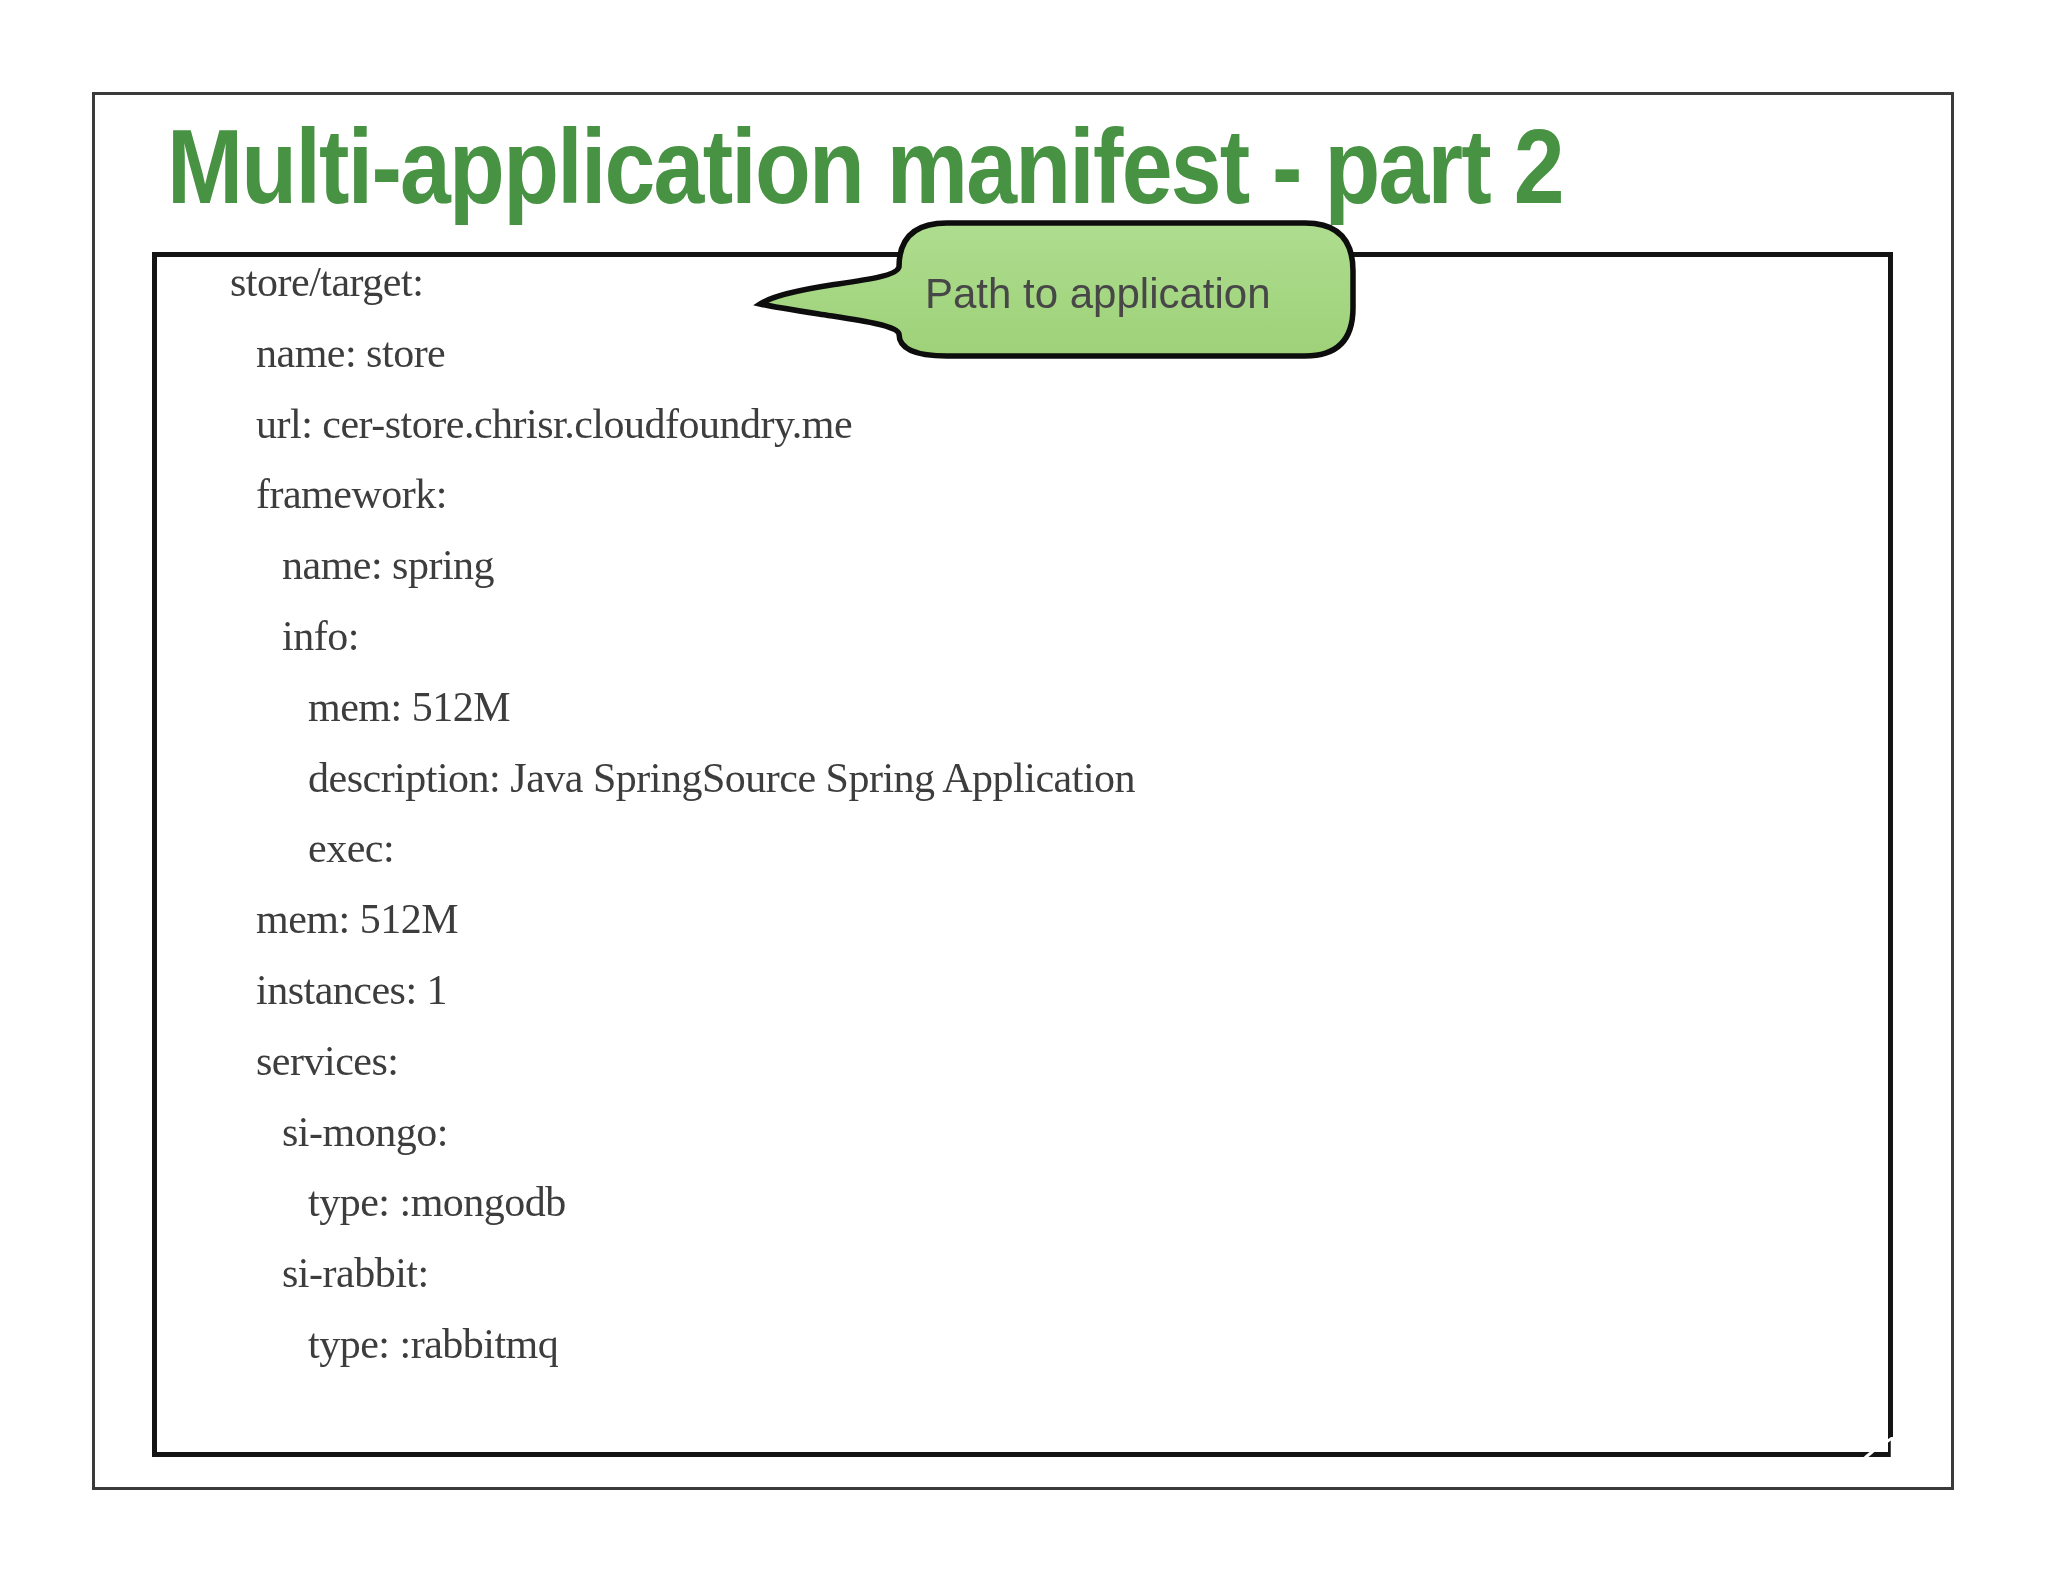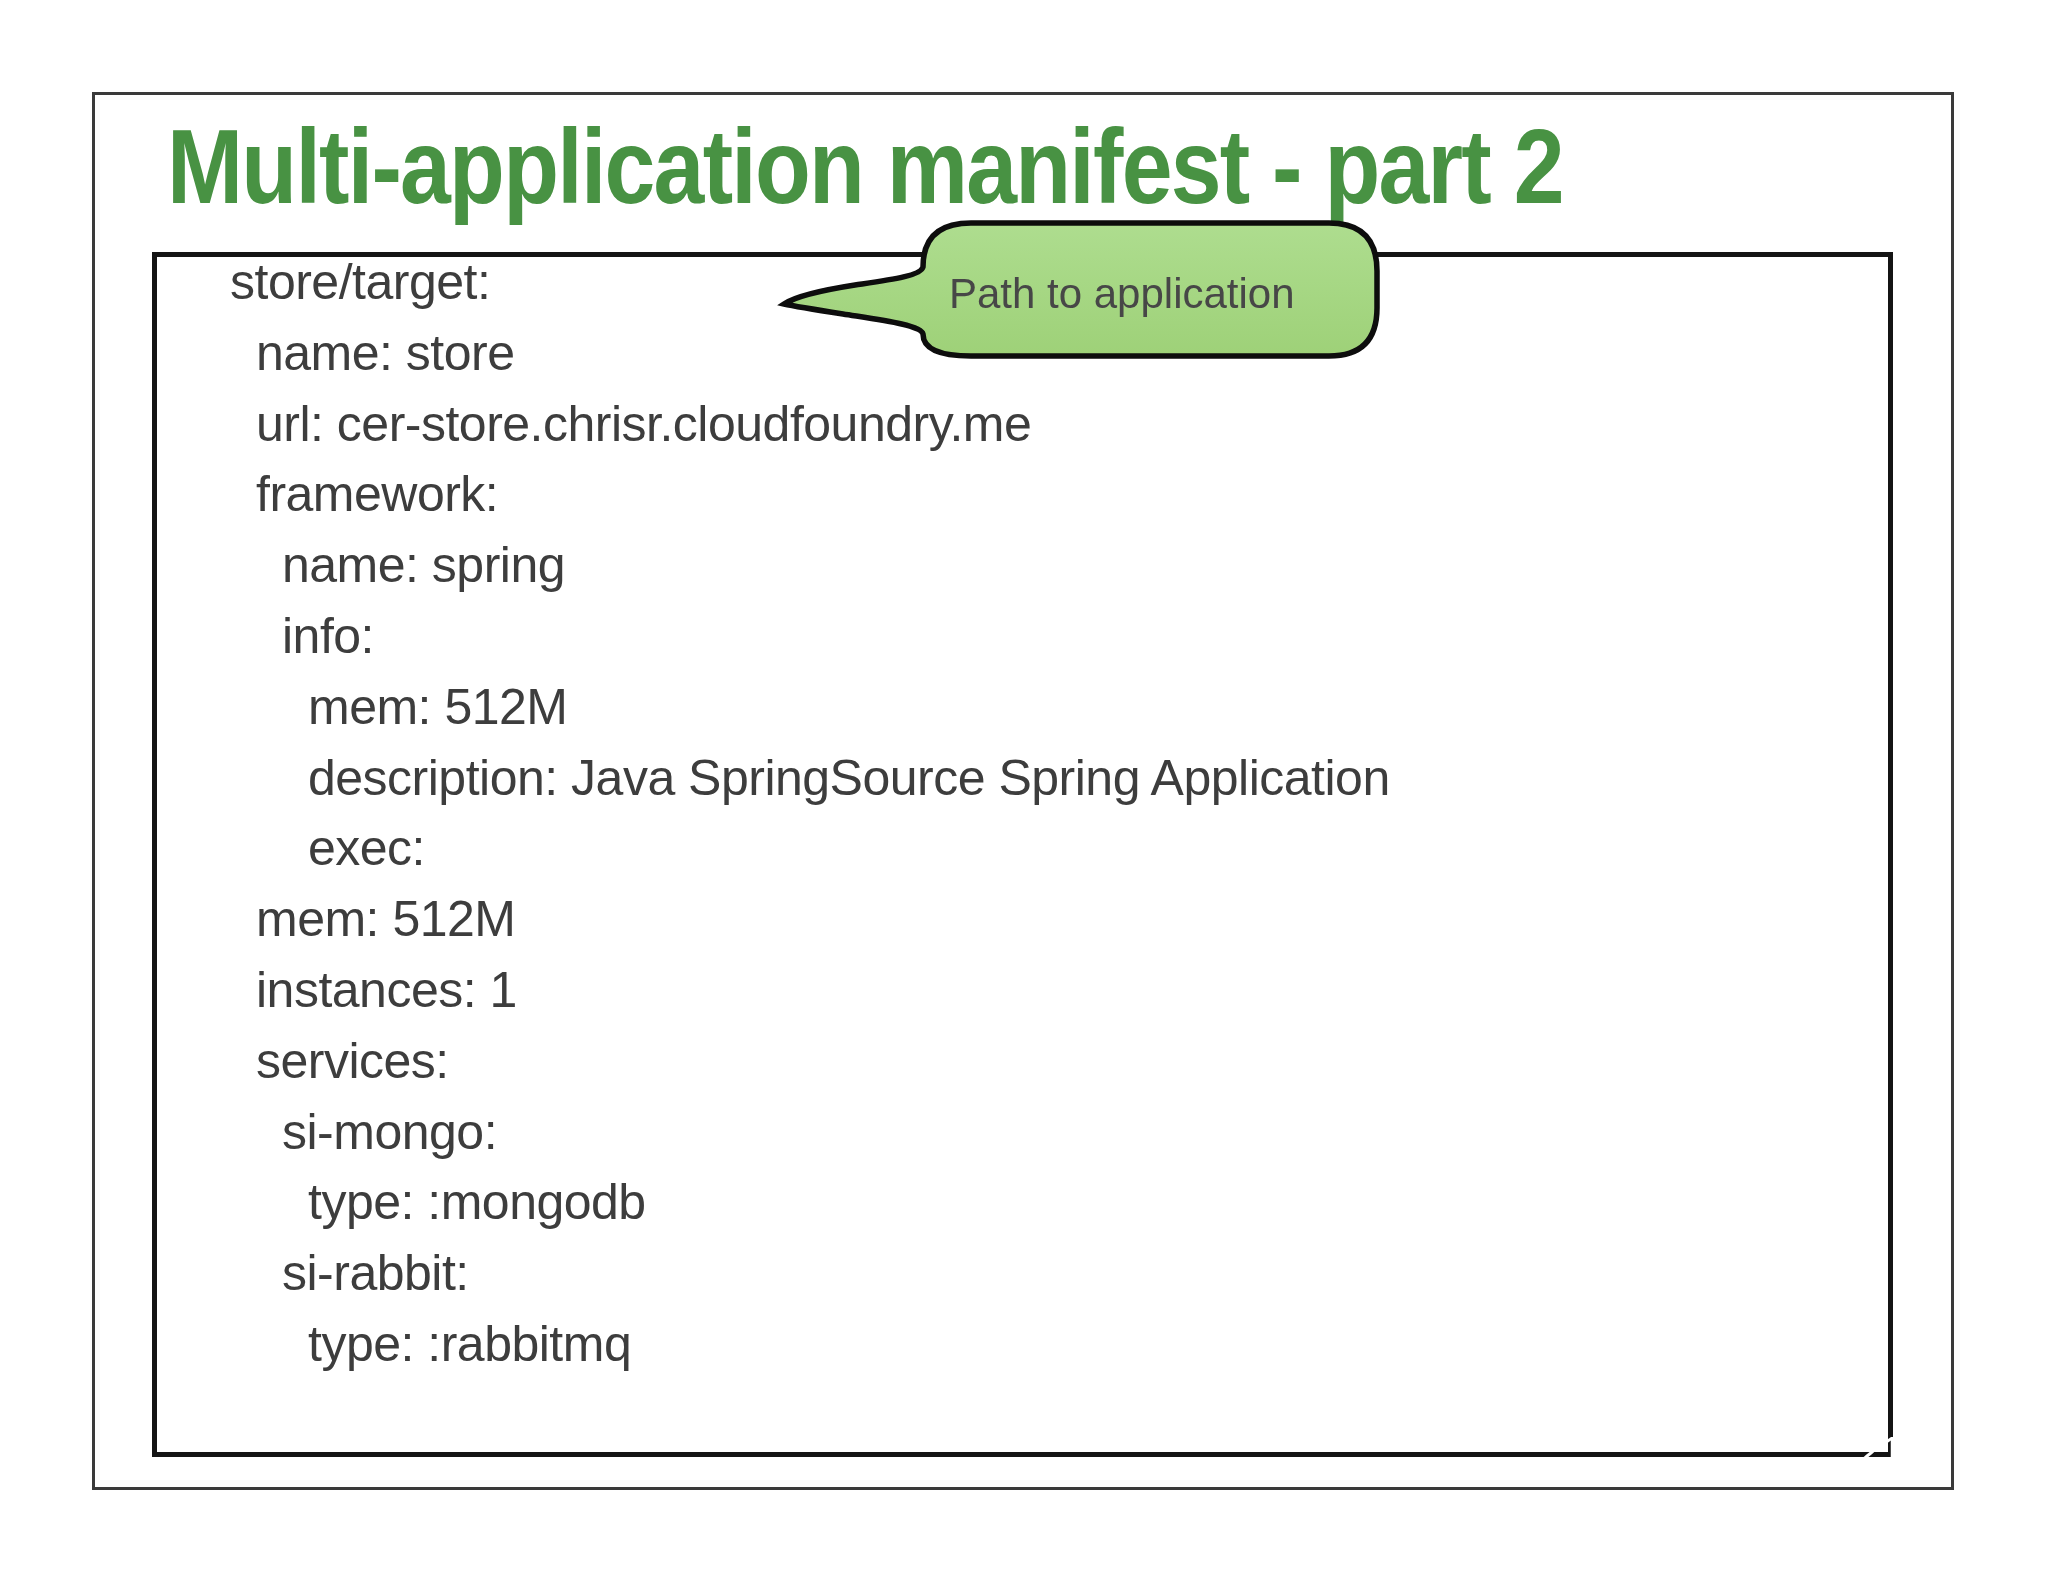--- a/index.html
+++ b/index.html
@@ -19,21 +19,21 @@
     transform:scaleX(0.87);transform-origin:left top;white-space:nowrap;
   }
   
   #manifest-box{
     position:absolute;left:152px;top:252px;width:1741px;height:1205px;
     border:5px solid #141414;box-sizing:border-box;background:transparent;z-index:1;
   }
   
   #code-lines{
     position:absolute;left:152px;top:247px;width:1741px;z-index:3;
-    font-family:Liberation Sans, sans-serif;font-size:50px;line-height:70.8px;
+    font-family:Liberation Serif, serif;font-size:42px;line-height:70.8px;
     letter-spacing:-0.5px;white-space:pre;
   }
   .code-line{height:70.8px;}
   
   .callout{position:absolute;z-index:5;}
   .callout svg{position:absolute;overflow:visible;}
   .callout-label{
     position:absolute;display:flex;align-items:center;
     padding-left:26px;padding-top:8px;box-sizing:border-box;
     font-size:42px;line-height:1;white-space:nowrap;
@@ -46,21 +46,21 @@
 </style>
 </head>
 <body>
 
 <div id="canvas">
   <div id="slide-frame" style="border-color: rgb(58, 58, 58);"></div>
   <div id="slide-title" style="color: rgb(72, 146, 67);">Multi-application manifest - part 2</div>
   <div id="manifest-box" style="border-color: rgb(20, 20, 20);"></div>
   <div id="code-lines" style="color: rgb(61, 61, 61);"><div class="code-line" style="padding-left: 78px;">store/target:</div><div class="code-line" style="padding-left: 104px;">name: store</div><div class="code-line" style="padding-left: 104px;">url: cer-store.chrisr.cloudfoundry.me</div><div class="code-line" style="padding-left: 104px;">framework:</div><div class="code-line" style="padding-left: 130px;">name: spring</div><div class="code-line" style="padding-left: 130px;">info:</div><div class="code-line" style="padding-left: 156px;">mem: 512M</div><div class="code-line" style="padding-left: 156px;">description: Java SpringSource Spring Application</div><div class="code-line" style="padding-left: 156px;">exec:</div><div class="code-line" style="padding-left: 104px;">mem: 512M</div><div class="code-line" style="padding-left: 104px;">instances: 1</div><div class="code-line" style="padding-left: 104px;">services:</div><div class="code-line" style="padding-left: 130px;">si-mongo:</div><div class="code-line" style="padding-left: 156px;">type: :mongodb</div><div class="code-line" style="padding-left: 130px;">si-rabbit:</div><div class="code-line" style="padding-left: 156px;">type: :rabbitmq</div></div>
 
-  <div class="callout" style="left: 923px; top: 223px; width: 454px; height: 133px;">
+  <div class="callout" style="left: 899px; top: 223px; width: 454px; height: 133px;">
       <svg width="624" height="153" viewBox="-160 -10 624 153" style="left: -160px; top: -10px;">
         <defs>
           <linearGradient id="bubbleGrad0" x1="0" y1="0" x2="0" y2="1">
             <stop offset="0" stop-color="#aedd8f"></stop>
             <stop offset="1" stop-color="#9ed178"></stop>
           </linearGradient>
         </defs>
         <path d="M 48 0 L 406 0 Q 454 0 454 48 L 454 85 Q 454 133 406 133 L 48 133 Q 0 133 0 111 C -2 102 -42 97 -80 91 C -112 86 -130 83 -139 81 C -127 73 -100 67 -68 62 C -34 57 -2 53 0 44 Q 0 0 48 0 Z" fill="url(#bubbleGrad0)" stroke="#0d0d0d" stroke-width="5.5"></path>
       </svg>
       <div class="callout-label" style="left: 0px; top: 0px; width: 454px; height: 133px; color: rgb(71, 71, 71);">Path to application</div>

